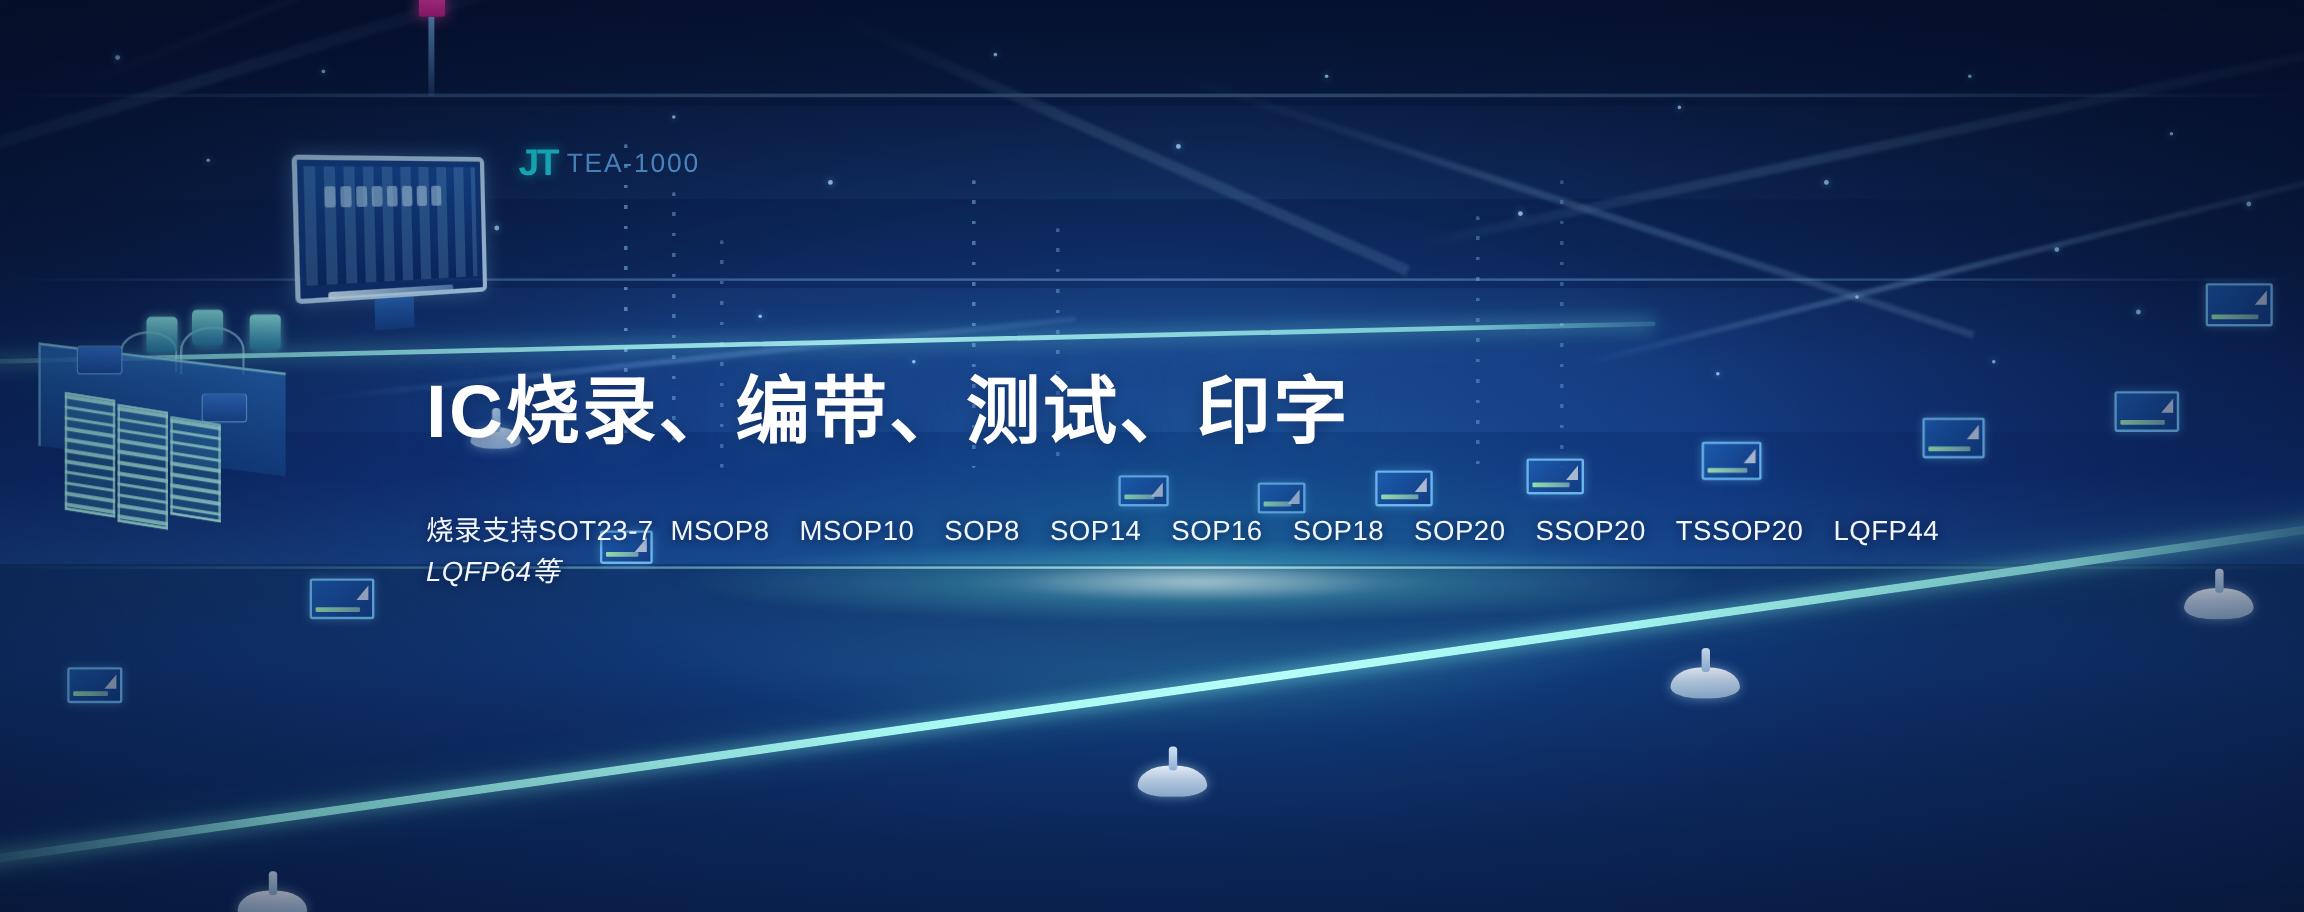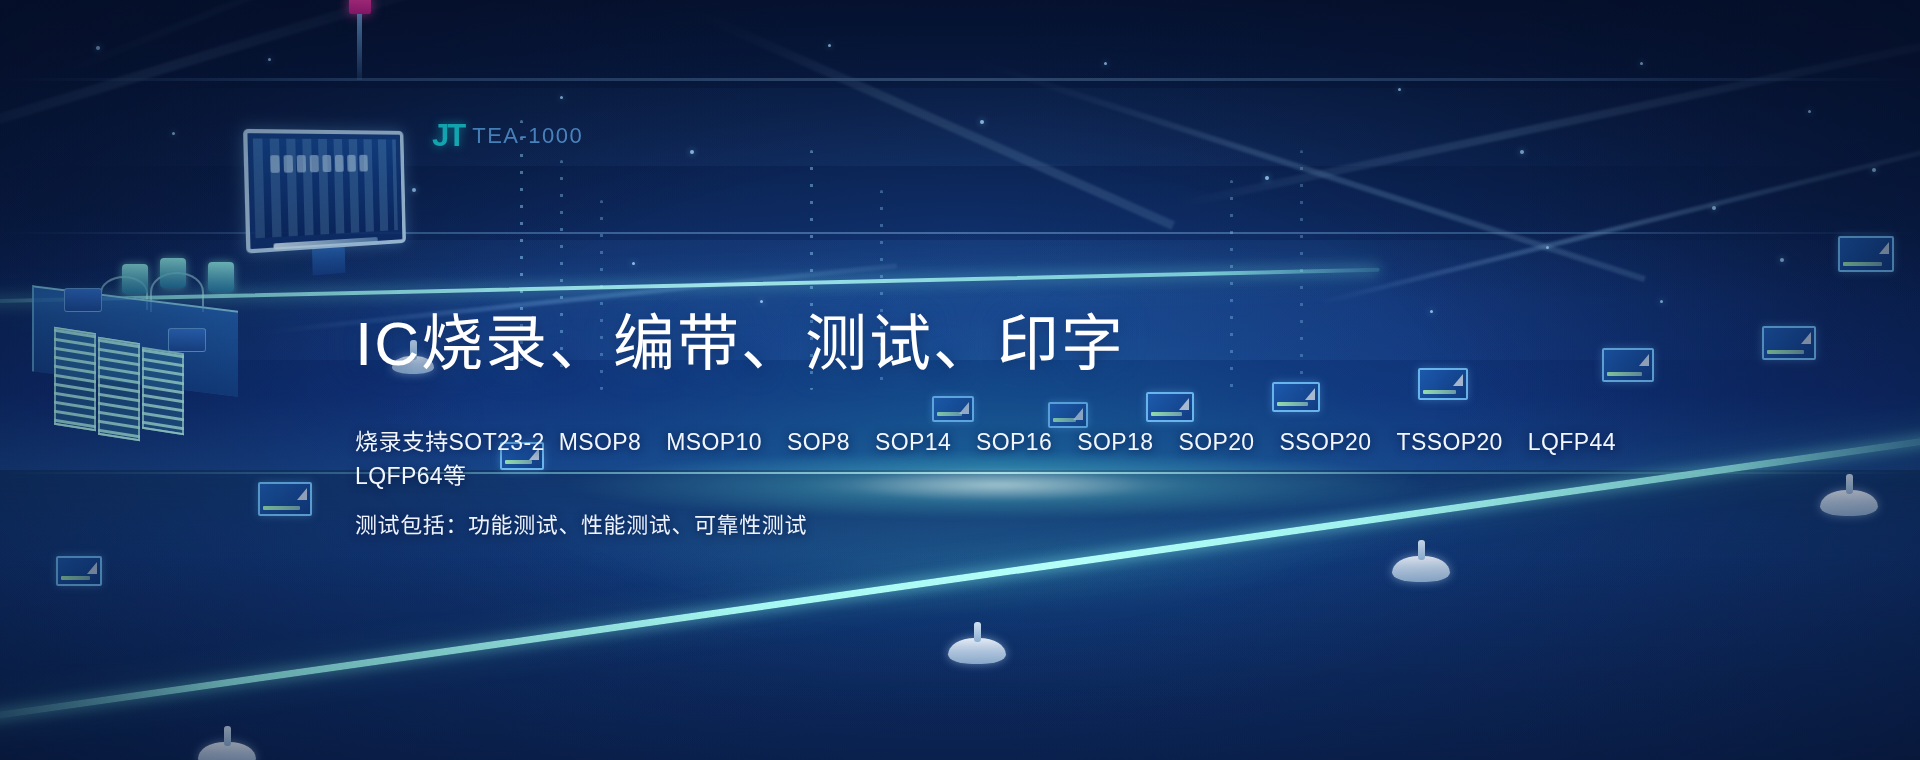--- a/index.html
+++ b/index.html
@@ -223,32 +223,32 @@
     background:linear-gradient(90deg,rgba(160,235,170,.9),rgba(200,245,200,.5));
   }
   .micro:after{
     content:"";position:absolute;right:3px;top:4px;
     border-left:10px solid transparent;border-bottom:12px solid rgba(205,215,225,.8);
   }
 
   
   .content{position:absolute;left:355px;top:312px;width:1300px;}
   .headline{
-    margin:0;font-size:62px;line-height:1.02;font-weight:400;color:#ffffff;
+    margin:0;font-size:62px;line-height:1.02;font-weight:700;color:#ffffff;
     letter-spacing:2px;
     text-shadow:0 2px 18px rgba(8,30,80,.85),0 0 34px rgba(70,150,230,.45);
   }
   .sublist{
     margin:48px 0 0 0;font-size:23px;color:#f2f7ff;letter-spacing:.4px;
     text-shadow:0 1px 8px rgba(6,24,66,.9);
     display:flex;flex-wrap:wrap;align-items:baseline;
   }
   .sublist .lead{margin-right:14px;}
   .sublist .pkg{margin-right:25px;}
-  .sublist .pkg.last{margin-right:0;}
+  .sublist .pkg.last{margin-right:0;font-style:italic;}
   .subline{
     margin:16px 0 0 0;font-size:22px;color:#eef4ff;letter-spacing:.6px;
     text-shadow:0 1px 8px rgba(6,24,66,.9);
   }
 </style>
 </head>
 <body>
 
 <div class="banner">
 
@@ -371,31 +371,30 @@
   <div class="micro" style="left:932px;top:396px;width:42px;height:26px;opacity:.85;"></div>
   <div class="micro" style="left:1048px;top:402px;width:40px;height:26px;opacity:.8;"></div>
 
   <div class="bg-vig"></div>
 
   <div class="content">
 
     <h1 class="headline">IC烧录、编带、测试、印字</h1>
 
     <div class="sublist">
-      <span class="lead">烧录支持SOT23-2</span>
+      <span class="lead">烧录支持SOT23-7</span>
       <span class="pkg">MSOP8</span>
       <span class="pkg">MSOP10</span>
       <span class="pkg">SOP8</span>
       <span class="pkg">SOP14</span>
       <span class="pkg">SOP16</span>
       <span class="pkg">SOP18</span>
       <span class="pkg">SOP20</span>
       <span class="pkg">SSOP20</span>
       <span class="pkg">TSSOP20</span>
       <span class="pkg">LQFP44</span>
       <span class="pkg last">LQFP64等</span>
     </div>
 
-    <p class="subline">测试包括：功能测试、性能测试、可靠性测试</p>
 
   </div>
 
 </div>
 
 </body></html>

